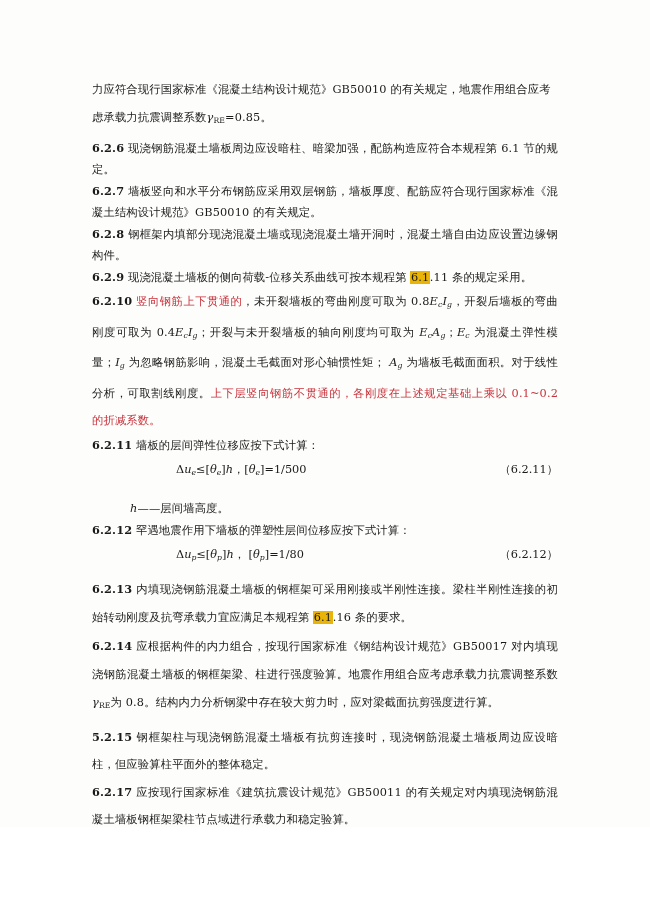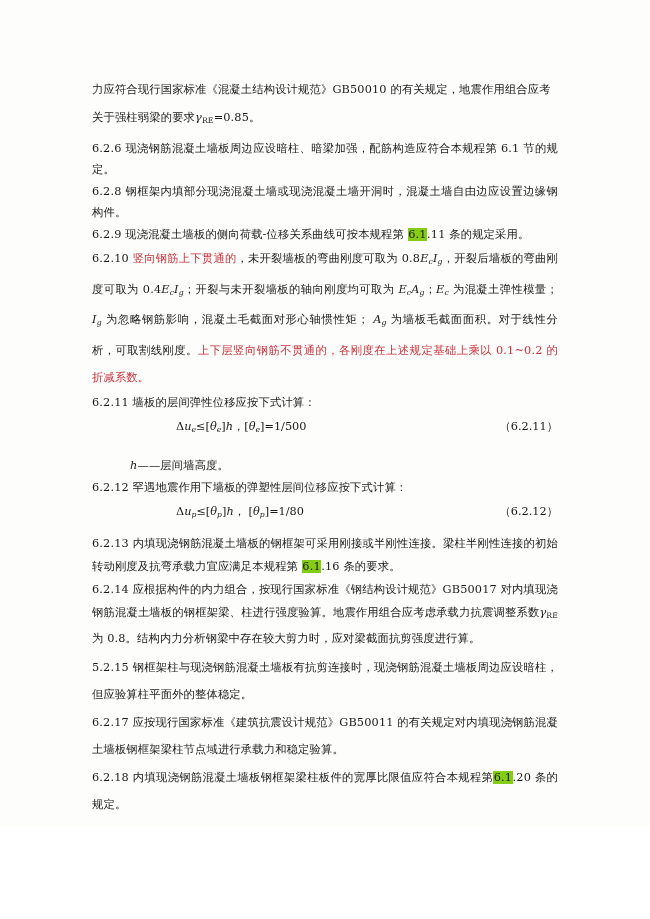--- a/index.html
+++ b/index.html
@@ -26,30 +26,30 @@
   }
   .para {
     font-size: 11.3px;
     line-height: 21.5px;
     color: #1a1a1a;
     text-align: justify;
     text-justify: inter-ideograph;
     margin: 0;
     letter-spacing: 0.15px;
   }
-  .para.tight { line-height: 23px; }
+  .para.tight { line-height: 28px; }
   .para.loose { line-height: 27.5px; }
   .spacer-sm { height: 4px; }
   .spacer-md { height: 8px; }
   .num {
-    font-weight: normal;
+    font-weight: bold;
     font-family: "DejaVu Serif", "Liberation Serif", serif;
   }
   .hl {
-    background: #84cc16;
+    background: #eab308;
     padding: 0 0.5px;
   }
   .red {
     color: #c8323c;
   }
   .formula-row {
     display: flex;
     align-items: baseline;
     font-size: 11.3px;
     line-height: 27px;
@@ -94,30 +94,34 @@
 </head>
 <body>
 
 <div class="page">
   <div class="content">
 
     <p class="para loose">
       <span>力应符合现行国家标准《混凝土结构设计规范》GB50010 的有关规定，地震作用组合应考</span>
     </p>
     <p class="para loose">
-      <span>关于强柱弱梁的要求</span><span class="mi">γ</span><sub class="upr">RE</sub><span>=0.85。</span>
+      <span>虑承载力抗震调整系数</span><span class="mi">γ</span><sub class="upr">RE</sub><span>=0.85。</span>
     </p>
 
     <div class="spacer-sm"></div>
 
     <p class="para">
       <span class="num">6.2.6</span>
       <span>现浇钢筋混凝土墙板周边应设暗柱、暗梁加强，配筋构造应符合本规程第 6.1 节的规定。</span>
     </p>
 
+    <p class="para">
+      <span class="num">6.2.7</span>
+      <span>墙板竖向和水平分布钢筋应采用双层钢筋，墙板厚度、配筋应符合现行国家标准《混凝土结构设计规范》GB50010 的有关规定。</span>
+    </p>
 
     <p class="para">
       <span class="num">6.2.8</span>
       <span>钢框架内填部分现浇混凝土墙或现浇混凝土墙开洞时，混凝土墙自由边应设置边缘钢构件。</span>
     </p>
 
     <p class="para">
       <span class="num">6.2.9</span>
       <span>现浇混凝土墙板的侧向荷载-位移关系曲线可按本规程第 </span><span class="hl">6.1</span><span>.11 条的规定采用。</span>
     </p>

